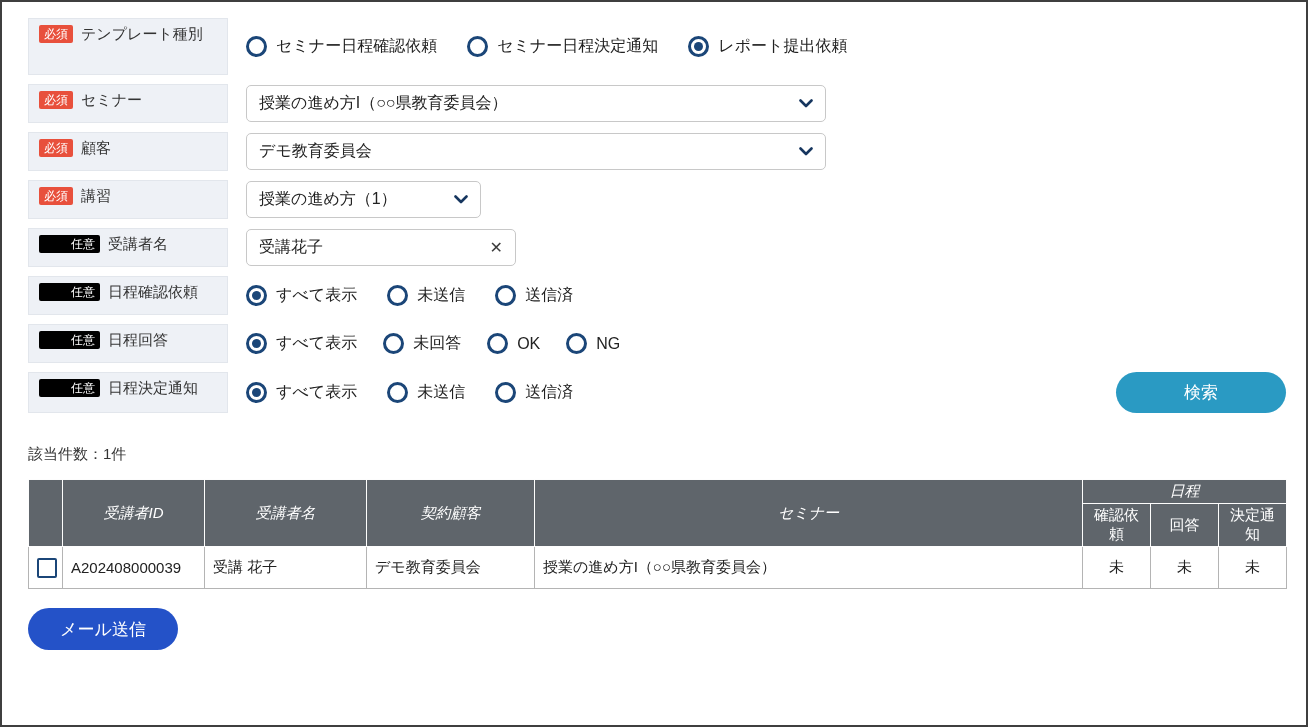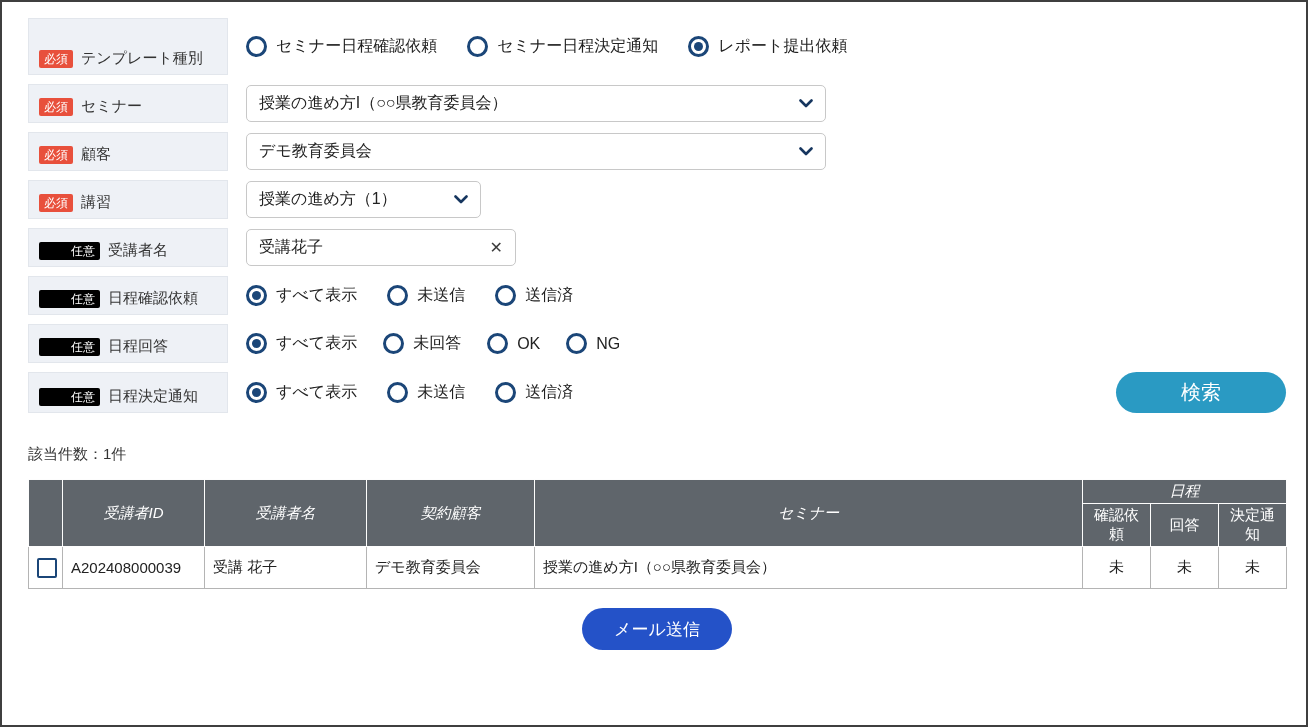--- a/index.html
+++ b/index.html
@@ -24,21 +24,21 @@
     display: flex;
     align-items: stretch;
     margin-bottom: 9px;
   }
   .label-box {
     width: 200px;
     min-height: 39px;
     background: #eef1f6;
     border: 1px solid #e2e6ec;
     display: flex;
-    align-items: flex-end;
+    align-items: flex-start;
     padding: 6px 10px;
     flex-shrink: 0;
   }
   .label-box.tall { min-height: 57px; }
   .badge {
     color: #fff;
     font-size: 12px;
     padding: 3px 5px;
     border-radius: 2px;
     margin-right: 8px;
@@ -87,21 +87,21 @@
   }
   .select-value, .input-value { flex: 1; white-space: nowrap; overflow: hidden; }
   .chevron { display: flex; align-items: center; margin-left: 8px; }
   .clear-x { font-size: 16px; font-weight: bold; color: #3c3c3c; cursor: pointer; margin-left: 8px; }
   
   .search-button {
     margin-left: auto;
     width: 170px; height: 41px;
     background: #2a9ac3;
     color: #fff;
-    font-size: 20px;
+    font-size: 17px;
     border: none;
     border-radius: 21px;
     cursor: pointer;
     align-self: center;
     font-family: inherit;
   }
   .send-button {
     width: 150px; height: 42px;
     background: #2452c8;
     color: #fff;
@@ -142,21 +142,21 @@
   td.center, th.center { text-align: center; }
   .checkbox {
     width: 20px; height: 20px;
     border: 2px solid #1b4678;
     border-radius: 2px;
     background: #fff;
     display: inline-block;
     vertical-align: middle;
     cursor: pointer;
   }
-  .send-row { display: flex; justify-content: center; margin-top: 19px; }
+  .send-row { display: flex; justify-content: flex-start; margin-top: 19px; }
 </style>
 </head>
 <body>
 
 <div class="page">
 
 
   <div class="form-row">
     <div class="label-box tall">
       <span class="badge required">必須</span>

